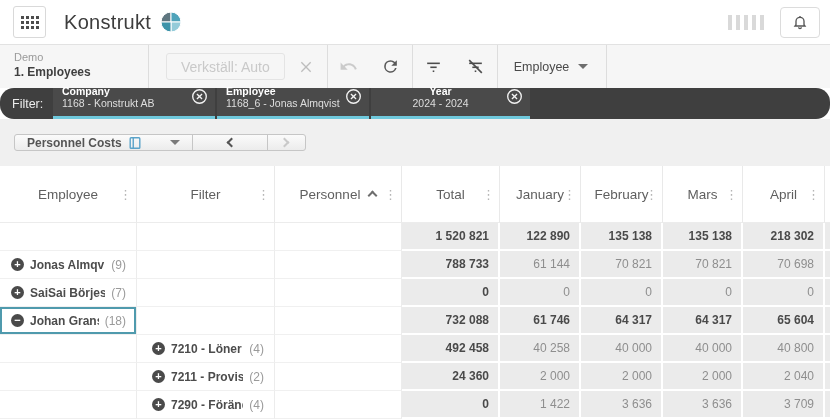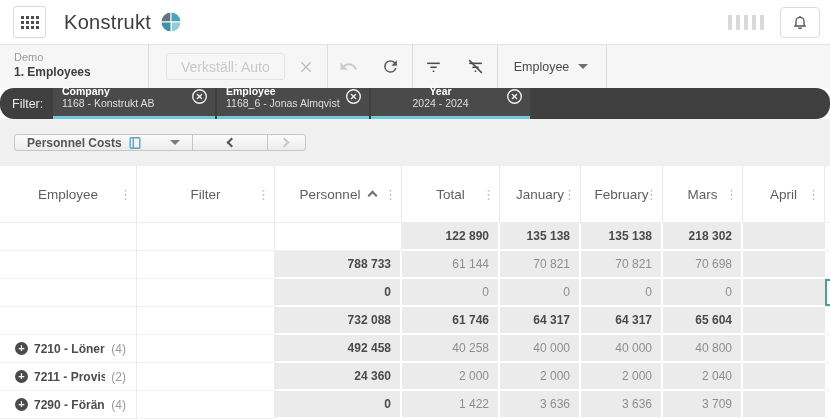--- a/index.html
+++ b/index.html
@@ -294,20 +294,21 @@
     <span class="dots">⋮</span>
   </div>
   <div class="sliver-h"></div>
 </div>
 
 <div class="grid-body">
 
   <div class="lcell"></div>
   <div class="lcell"></div>
   <div class="lcell"></div>
+  <div class="ncell strong">1 520 821</div>
   <div class="ncell strong">122 890</div>
   <div class="ncell strong">135 138</div>
   <div class="ncell strong">135 138</div>
   <div class="ncell strong">218 302</div>
   <div class="sliver-c"></div>
 
   <div class="lcell">
     <span class="expander">+</span>
     <span class="row-name">Jonas Almqvist</span>
     <span class="row-count">(9)</span>

